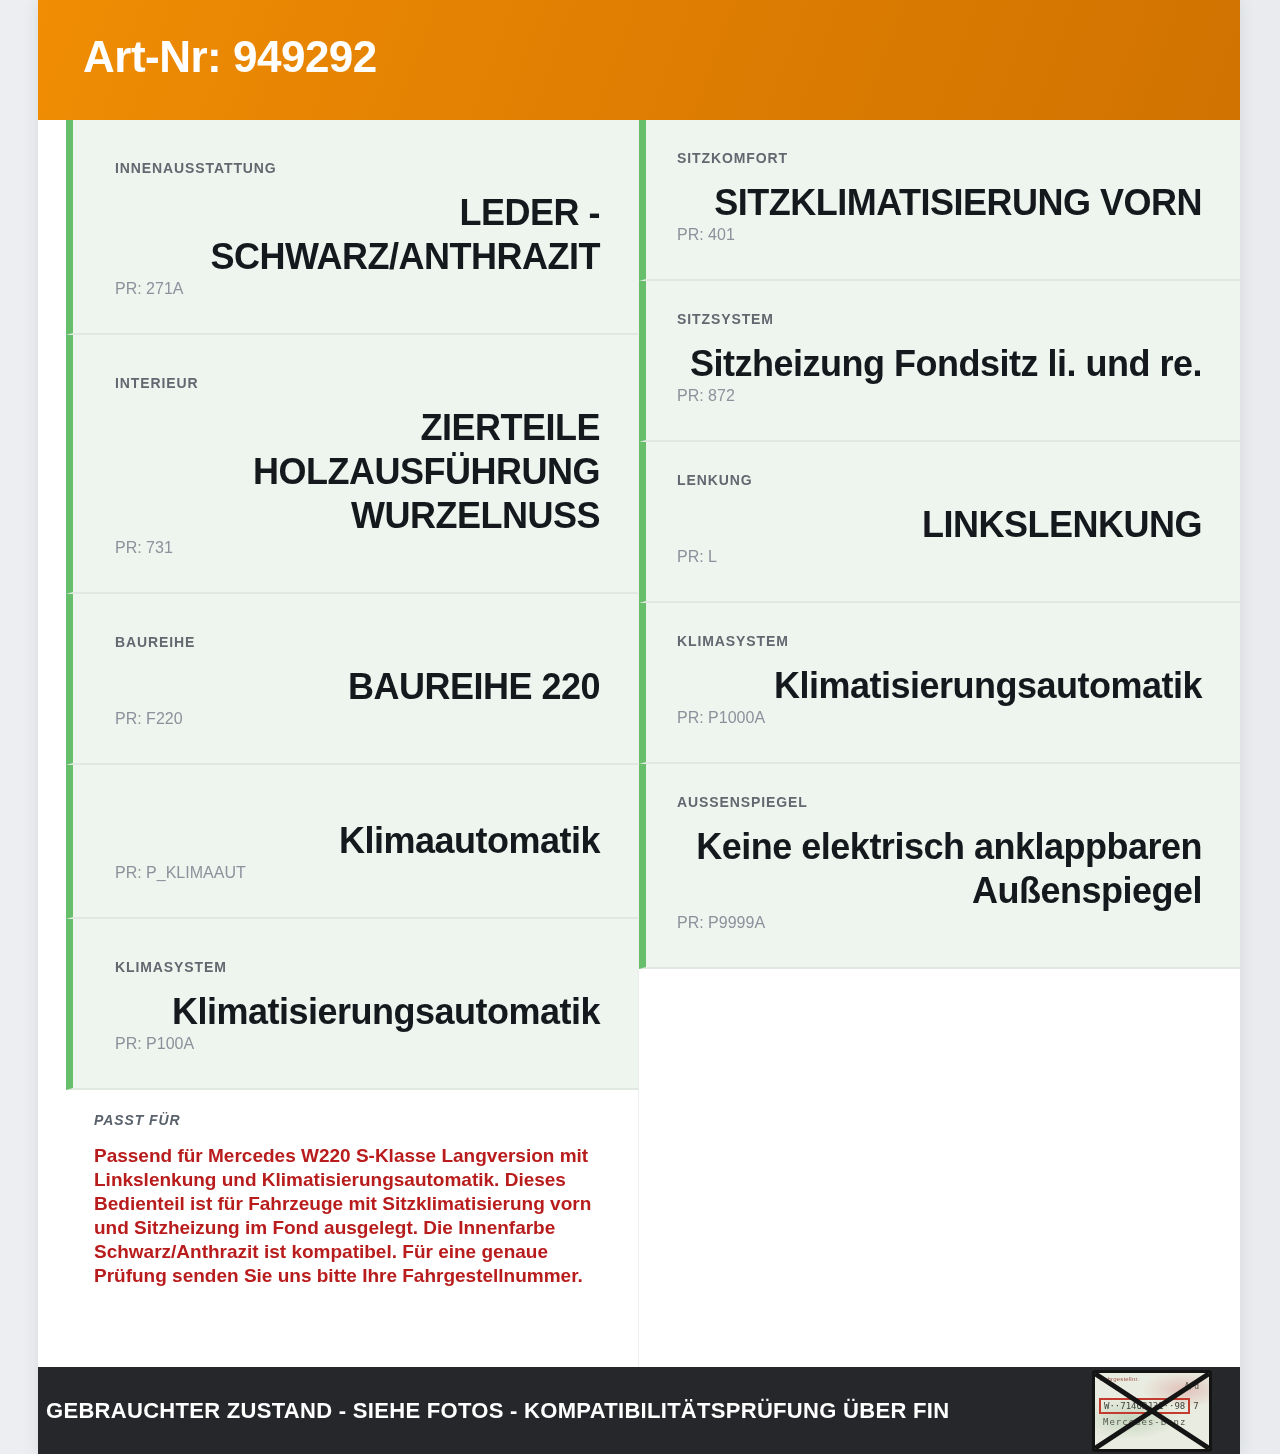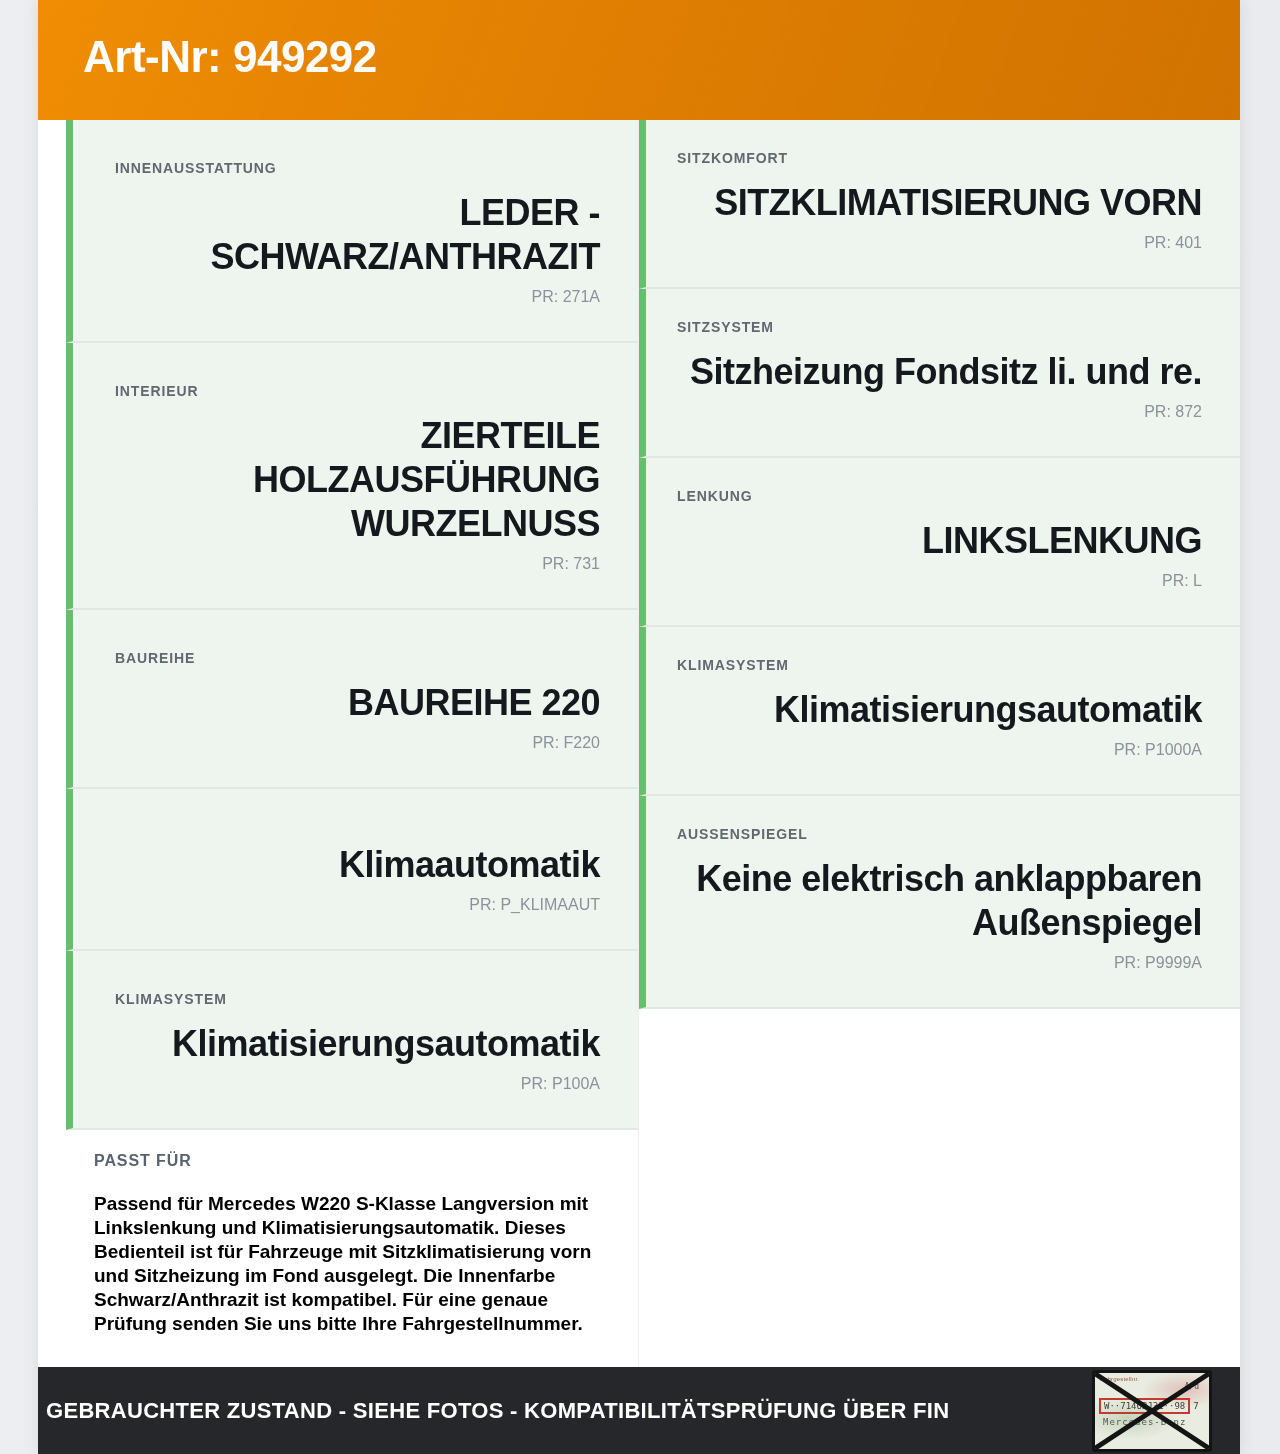--- a/index.html
+++ b/index.html
@@ -40,35 +40,34 @@
   .card-label{
     font-size:14px;line-height:17px;font-weight:bold;
     letter-spacing:.9px;color:#62686f;
   }
   .card-title{
     margin:14px 0 0 0;
     font-size:36px;line-height:44px;font-weight:bold;
     letter-spacing:-0.5px;color:#15181d;text-align:right;
   }
   .card-pr{
-    margin-top:8px;
-    font-size:16px;line-height:20px;color:#8b929b;text-align:right;
+    font-size:16px;line-height:20px;color:#8b929b;
   }
   
   .fits-card{
     flex:1 1 auto;background:#ffffff;
     padding:22px 18px 20px 28px;
   }
   .fits-label{
-    font-size:16px;line-height:17px;font-weight:bold;
-    letter-spacing:.9px;color:#5a626c;
+    font-size:14px;line-height:17px;font-weight:bold;
+    letter-spacing:.9px;color:#5a626c;font-style:italic;
   }
   .fits-text{
-    margin-top:23px;max-width:562px;
-    font-size:19px;line-height:24px;font-weight:bold;color:#000000;
+    margin-top:15px;max-width:562px;
+    font-size:19px;line-height:24px;font-weight:bold;color:#b91c1c;
   }
   .filler{flex:1 1 auto;background:#ffffff;}
   
   .footer{
     flex:0 0 87px;height:87px;
     background:#26272a;
     display:flex;align-items:center;
   }
   .footer-text{
     flex:1 1 auto;

